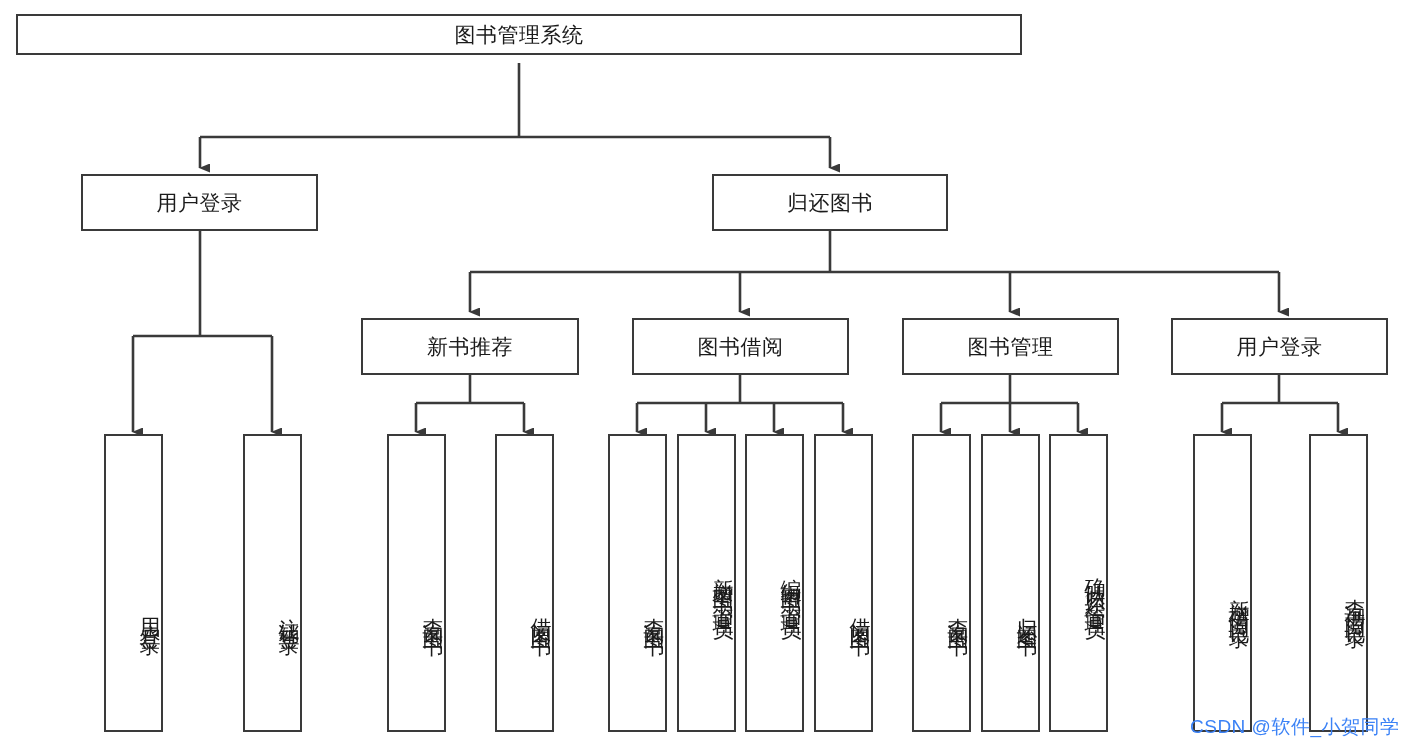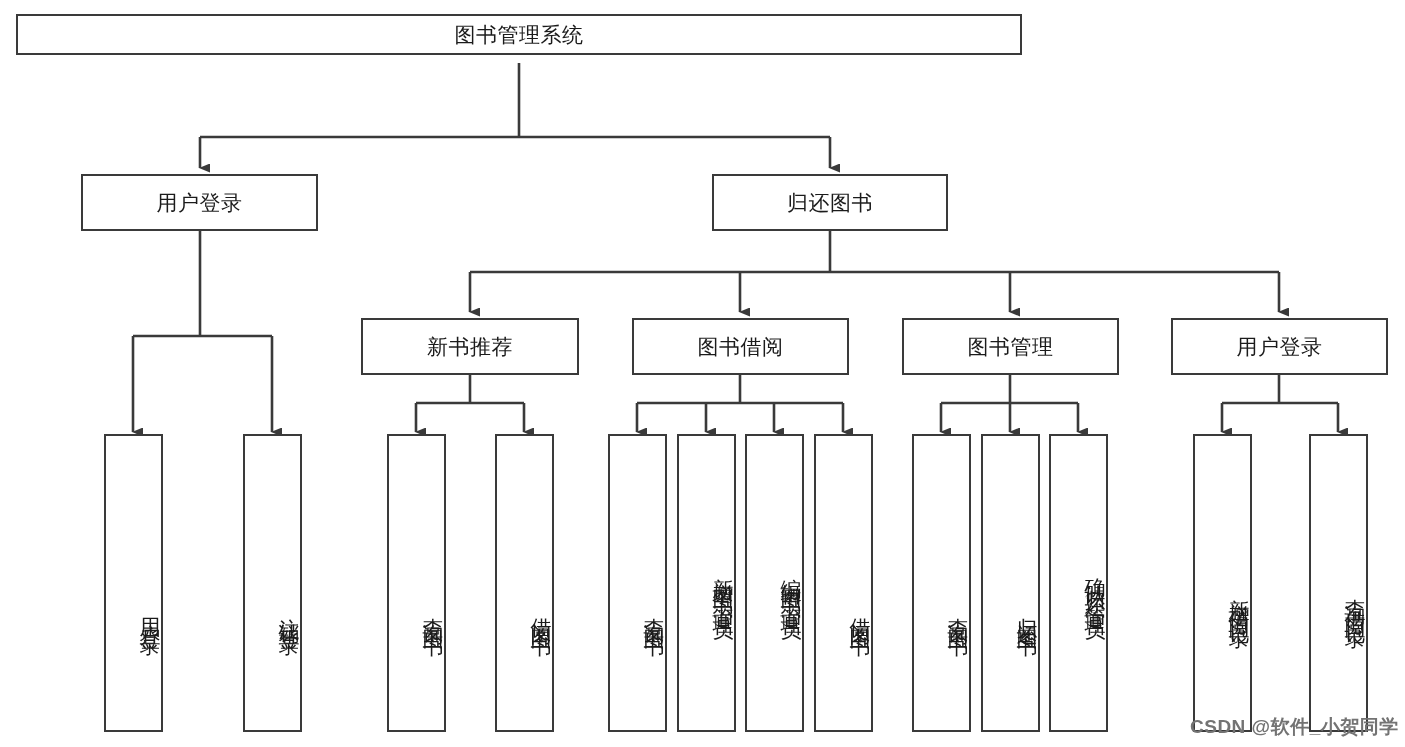--- a/index.html
+++ b/index.html
@@ -46,24 +46,23 @@
     letter-spacing: 6px;
     line-height: 1;
     align-items: flex-start;
     justify-content: center;
     padding-top: 22px;
     white-space: nowrap;
   }
   .watermark {
     position: absolute;
     font-size: 19px;
-    color: #737373;
+    color: #3b82f6;
     white-space: nowrap;
     letter-spacing: 0.5px;
-    font-weight: bold;
   }
 </style>
 </head>
 <body>
 
 <div id="canvas">
 
   <svg class="wires" viewBox="0 0 1405 747" xmlns="http://www.w3.org/2000/svg">
     <defs>
       <marker id="arr" markerWidth="9" markerHeight="11" refX="4.5" refY="10" orient="auto" markerUnits="userSpaceOnUse">

